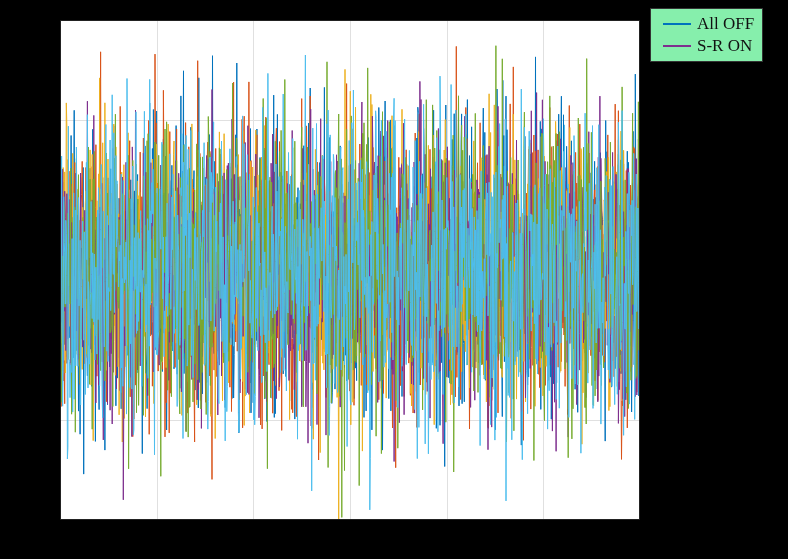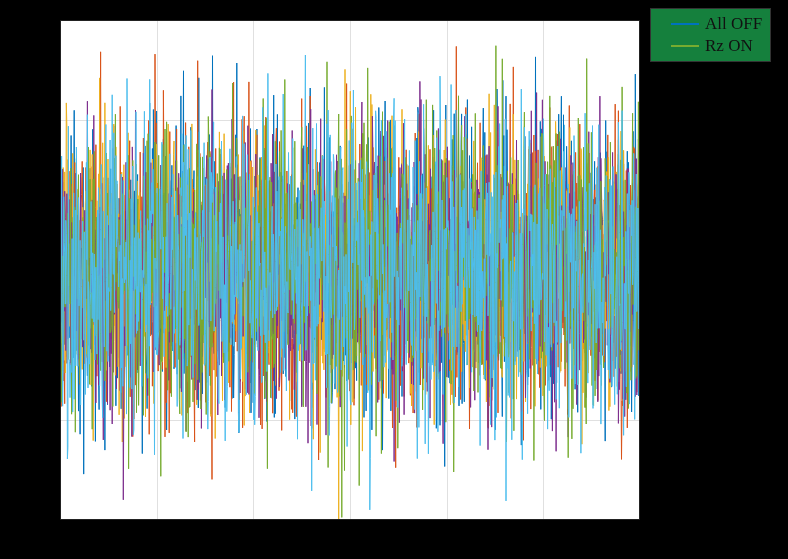--- a/index.html
+++ b/index.html
@@ -58,23 +58,23 @@
     left: 0;
     top: 0;
     width: 580px;
     height: 500px;
     z-index: 2;
   }
   .legend {
     position: absolute;
     left: 650px;
     top: 8px;
-    background: #15803d;
+    background: #86efac;
     border: 1px solid #333;
-    padding: 4px 8px 4px 20px;
+    padding: 4px 8px 4px 12px;
     font-size: 17px;
     color: #111;
     z-index: 10;
     line-height: 1.3;
   }
   .legend-row {
     display: flex;
     align-items: center;
     gap: 6px;
     white-space: nowrap;
@@ -110,17 +110,17 @@
       </svg>
     </div>
   <div class="plot-border"></div>
 
   <div class="legend" id="legend">
       <div class="legend-row">
         <span class="legend-swatch" style="border-top-color: rgb(0, 114, 189);"></span>
         <span>All OFF</span>
       </div>
       <div class="legend-row">
-        <span class="legend-swatch" style="border-top-color: rgb(119, 172, 48);"></span>
-        <span>Rz ON</span>
+        <span class="legend-swatch" style="border-top-color: rgb(126, 47, 142);"></span>
+        <span>S-R ON</span>
       </div>
     </div>
 </div>
 
 </body></html>

